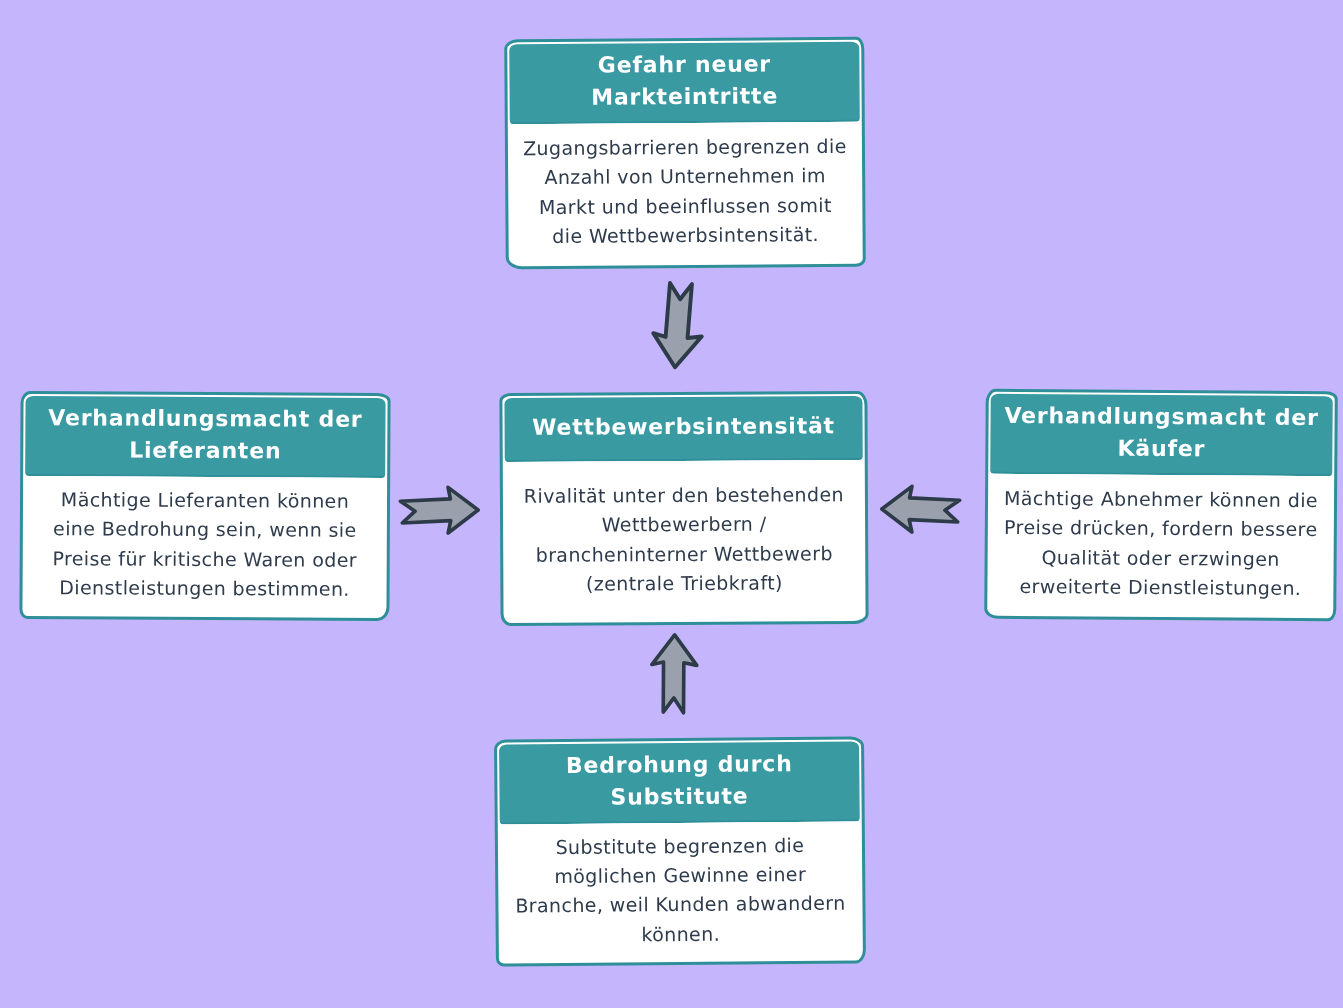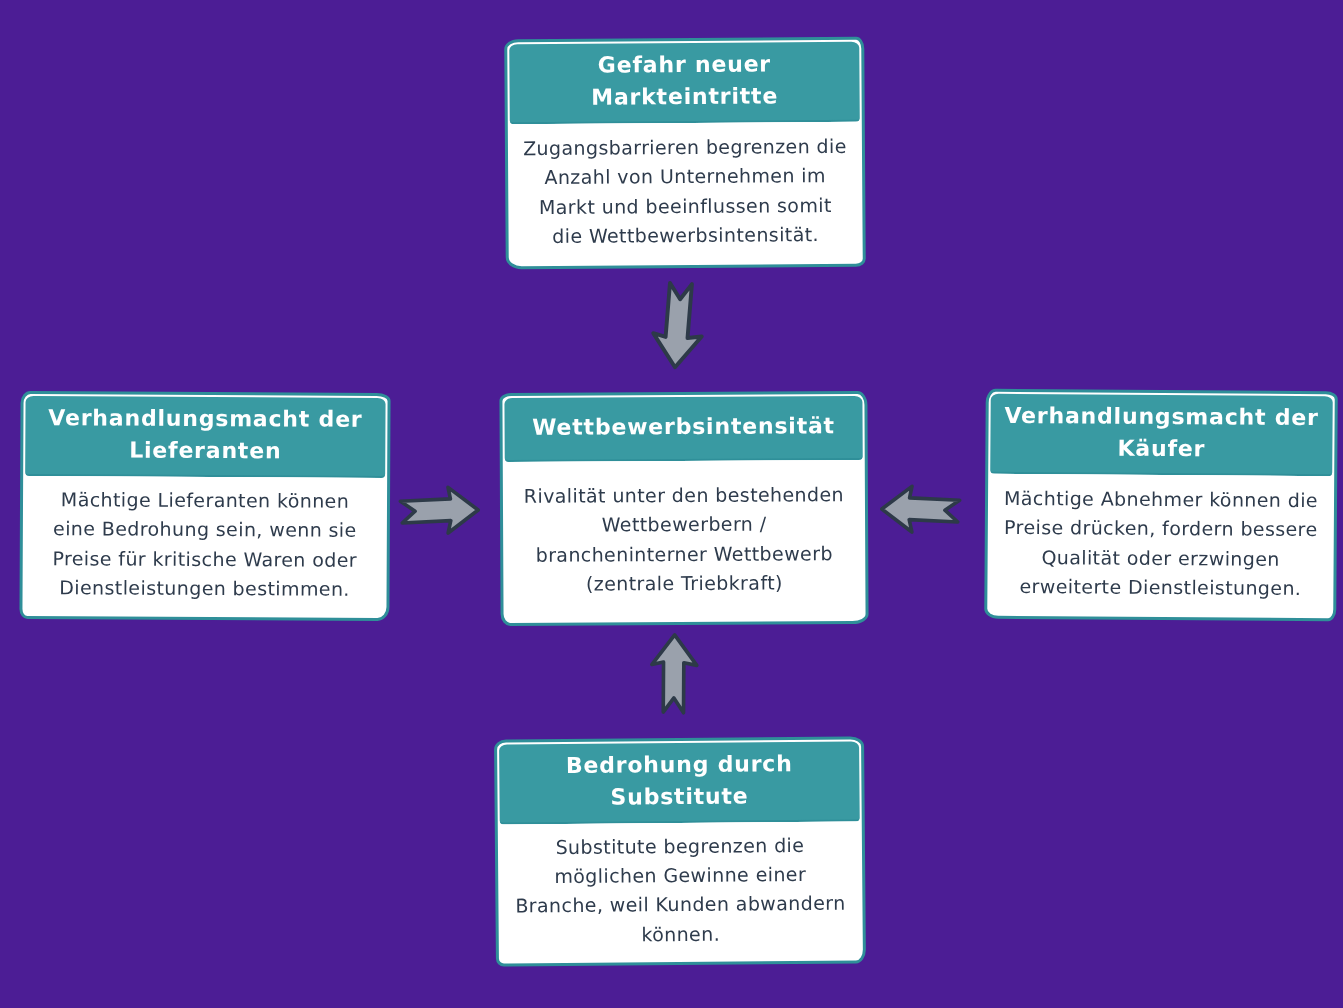--- a/index.html
+++ b/index.html
@@ -5,21 +5,21 @@
   html, body {
     margin: 0;
     padding: 0;
     background: #ffffff;
     font-family: "DejaVu Sans", sans-serif;
   }
   .canvas {
     position: relative;
     width: 1343px;
     height: 1008px;
-    background: #4c1d95;
+    background: #c4b5fd;
     overflow: hidden;
   }
   .card {
     position: absolute;
     box-sizing: border-box;
     background: #ffffff;
     border: 3px solid #2f8f99;
     display: flex;
     flex-direction: column;
   }

